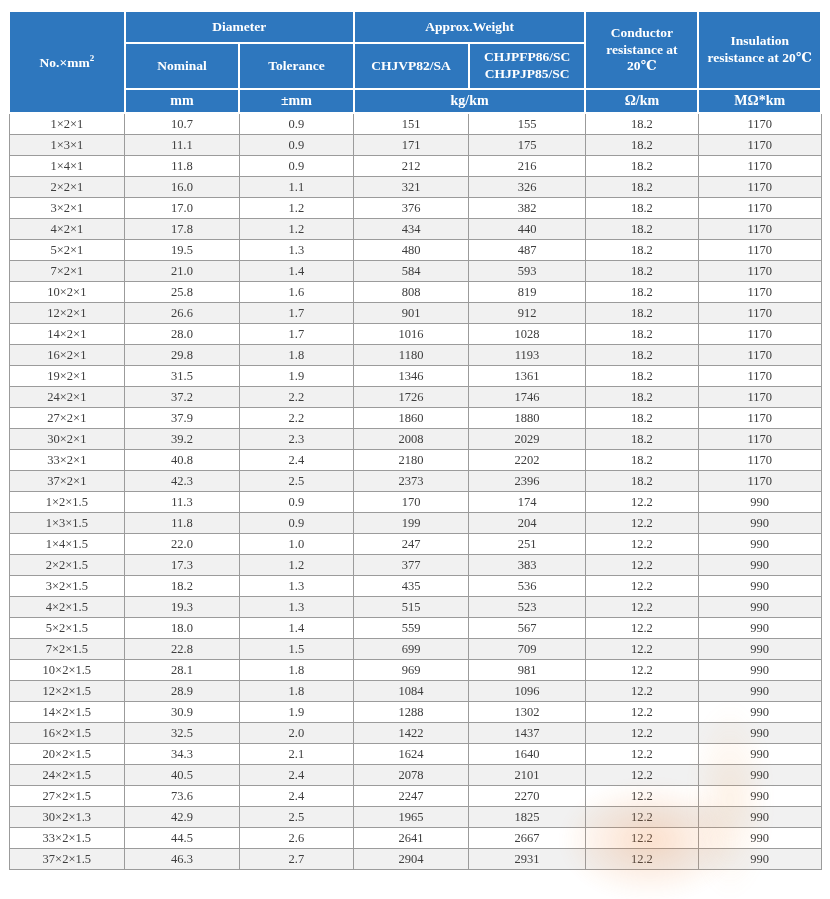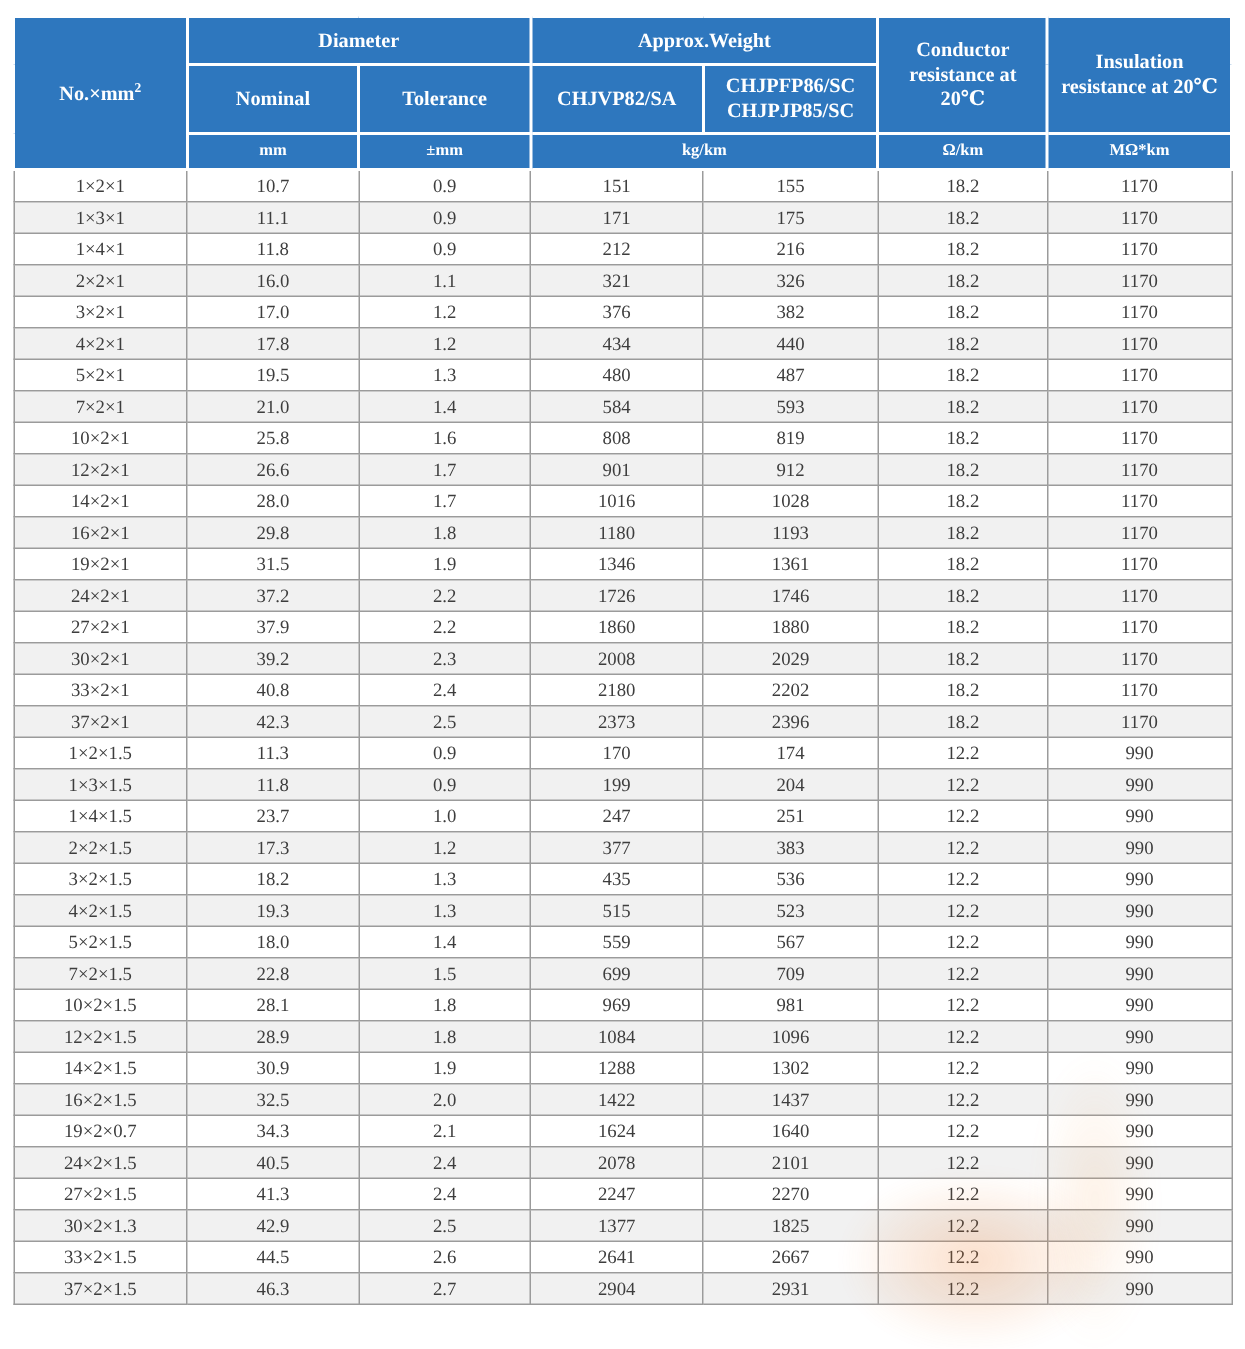--- a/index.html
+++ b/index.html
@@ -31,21 +31,21 @@
     font-weight: bold;
     border: 2px solid #ffffff;
     font-size: 13.5px;
     line-height: 1.25;
     padding: 2px 4px;
     text-align: center;
     vertical-align: middle;
   }
   table.spec thead tr.band-top th { height: 26px; }
   table.spec thead tr.band-mid th { height: 40px; }
-  table.spec thead tr.band-units th { height: 20px; font-size: 11px; padding: 1px 4px; }
+  table.spec thead tr.band-units th { height: 20px; font-size: 14px; padding: 1px 4px; }
   table.spec thead th sup { font-size: 9px; }
   table.spec tbody td {
     border: 1px solid #9b9b9b;
     text-align: center;
     vertical-align: middle;
     font-size: 12.5px;
     color: #3d3d3d;
     height: 20px;
     padding: 0 4px;
     background: #ffffff;
@@ -282,21 +282,21 @@
           <td>1×3×1.5</td>
           <td>11.8</td>
           <td>0.9</td>
           <td>199</td>
           <td>204</td>
           <td>12.2</td>
           <td>990</td>
         </tr>
         <tr>
           <td>1×4×1.5</td>
-          <td>23.7</td>
+          <td>22.0</td>
           <td>1.0</td>
           <td>247</td>
           <td>251</td>
           <td>12.2</td>
           <td>990</td>
         </tr>
         <tr>
           <td>2×2×1.5</td>
           <td>17.3</td>
           <td>1.2</td>
@@ -371,51 +371,51 @@
         <tr>
           <td>16×2×1.5</td>
           <td>32.5</td>
           <td>2.0</td>
           <td>1422</td>
           <td>1437</td>
           <td>12.2</td>
           <td>990</td>
         </tr>
         <tr>
-          <td>19×2×0.7</td>
+          <td>20×2×1.5</td>
           <td>34.3</td>
           <td>2.1</td>
           <td>1624</td>
           <td>1640</td>
           <td>12.2</td>
           <td>990</td>
         </tr>
         <tr>
           <td>24×2×1.5</td>
           <td>40.5</td>
           <td>2.4</td>
           <td>2078</td>
           <td>2101</td>
           <td>12.2</td>
           <td>990</td>
         </tr>
         <tr>
           <td>27×2×1.5</td>
-          <td>41.3</td>
+          <td>73.6</td>
           <td>2.4</td>
           <td>2247</td>
           <td>2270</td>
           <td>12.2</td>
           <td>990</td>
         </tr>
         <tr>
           <td>30×2×1.3</td>
           <td>42.9</td>
           <td>2.5</td>
-          <td>1377</td>
+          <td>1965</td>
           <td>1825</td>
           <td>12.2</td>
           <td>990</td>
         </tr>
         <tr>
           <td>33×2×1.5</td>
           <td>44.5</td>
           <td>2.6</td>
           <td>2641</td>
           <td>2667</td>

